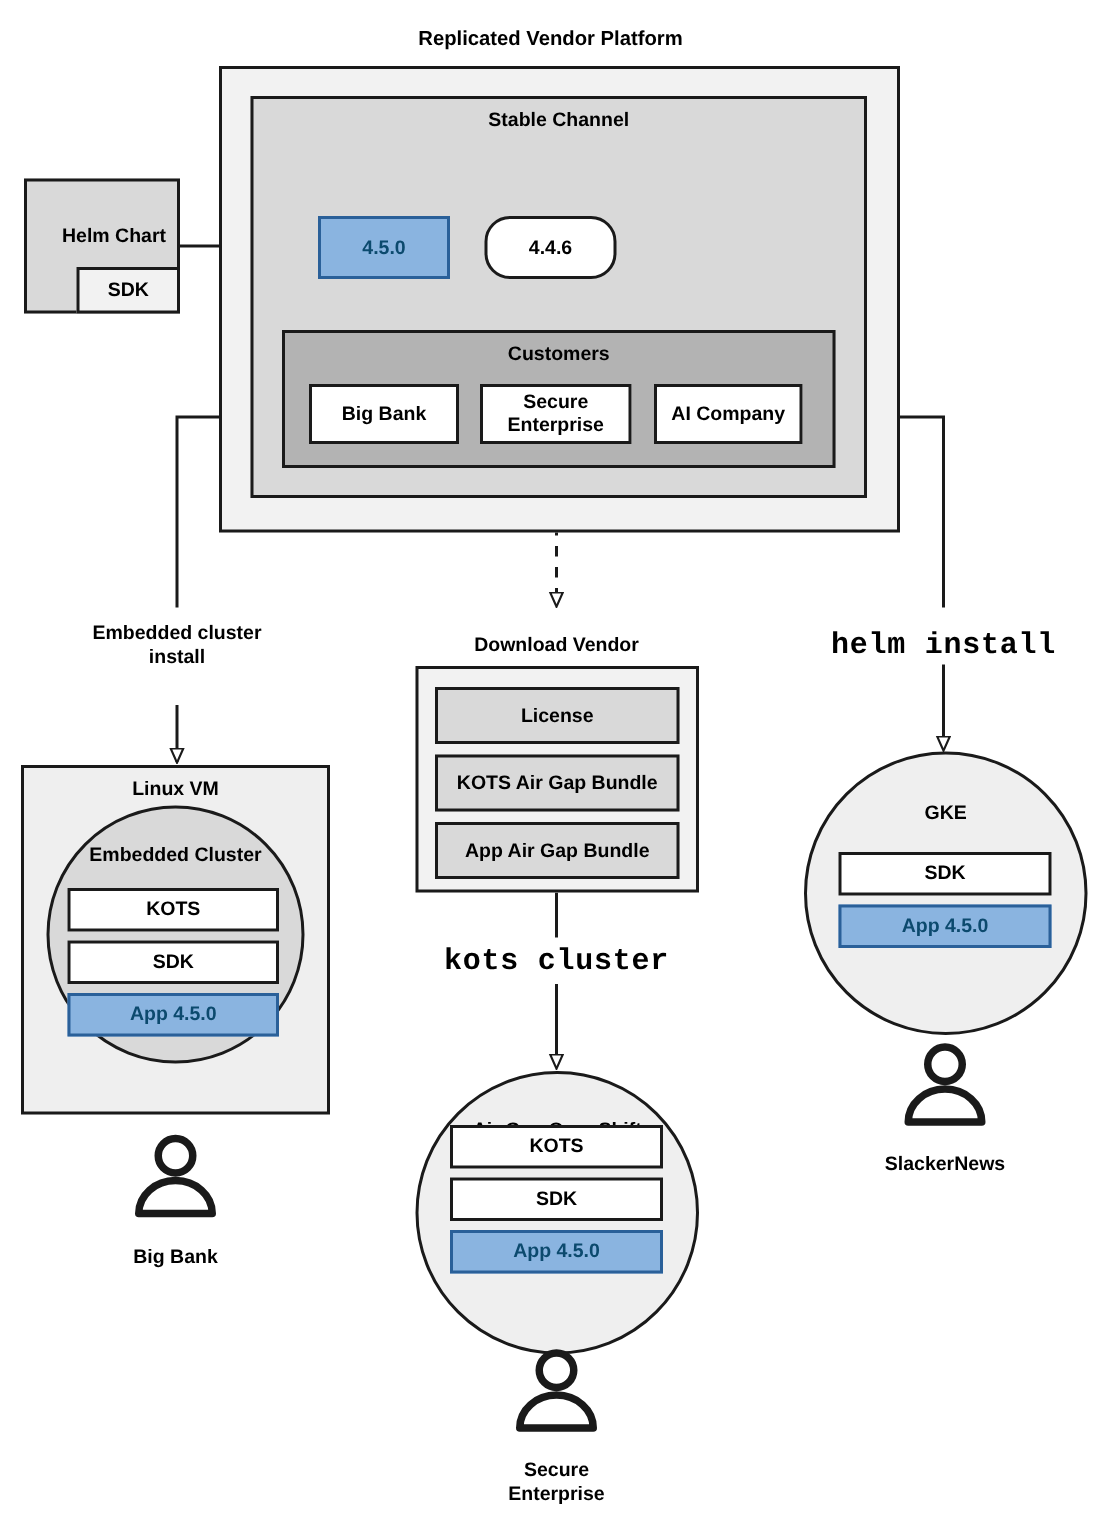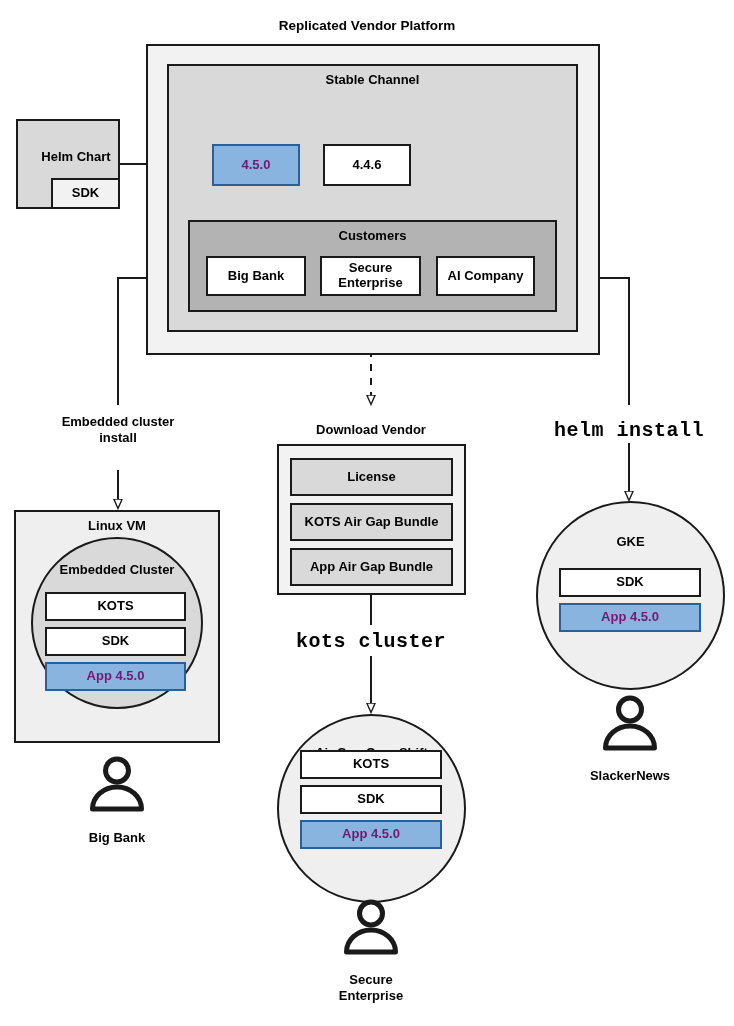--- a/index.html
+++ b/index.html
@@ -29,21 +29,21 @@
   .box.top-label {
     align-items: flex-start;
     padding-top: 7px;
   }
 
   .fill-f2 { background: #f2f2f2; }
   .fill-d9 { background: #d9d9d9; }
   .fill-b3 { background: #b3b3b3; }
   .fill-ef { background: #efefef; }
   .fill-white { background: #ffffff; }
-  .fill-blue { background: #8ab4e0; border-color: #2a6099; color: #701a75; }
+  .fill-blue { background: #8ab4e0; border-color: #2a6099; color: #0c4a6e; }
 
   .circle { border-radius: 50%; }
 
   
   .lbl {
     position: absolute;
     font-weight: bold;
     font-size: 13px;
     line-height: 1.25;
     text-align: center;
@@ -108,21 +108,21 @@
 
   <div class="box fill-f2" style="left:146px; top:44px; width:454px; height:311px;"></div>
 
   <div class="box fill-d9 top-label" style="left:167px; top:64px; width:411px; height:268px;">
     <span>Stable Channel</span>
   </div>
 
   <div class="box fill-blue" style="left:212px; top:144px; width:88px; height:42px;">
     <span>4.5.0</span>
   </div>
-  <div class="box fill-white" style="left:323px; top:144px; width:88px; height:42px;">
+  <div class="box fill-white" style="left:323px; top:144px; width:88px; height:42px;border-radius:17px;">
     <span>4.4.6</span>
   </div>
 
   <div class="box fill-b3 top-label" style="left:188px; top:220px; width:369px; height:92px;">
     <span>Customers</span>
   </div>
   <div class="box fill-white" style="left:206px; top:256px; width:100px; height:40px;">
     <span>Big Bank</span>
   </div>
   <div class="box fill-white" style="left:320px; top:256px; width:101px; height:40px;">

